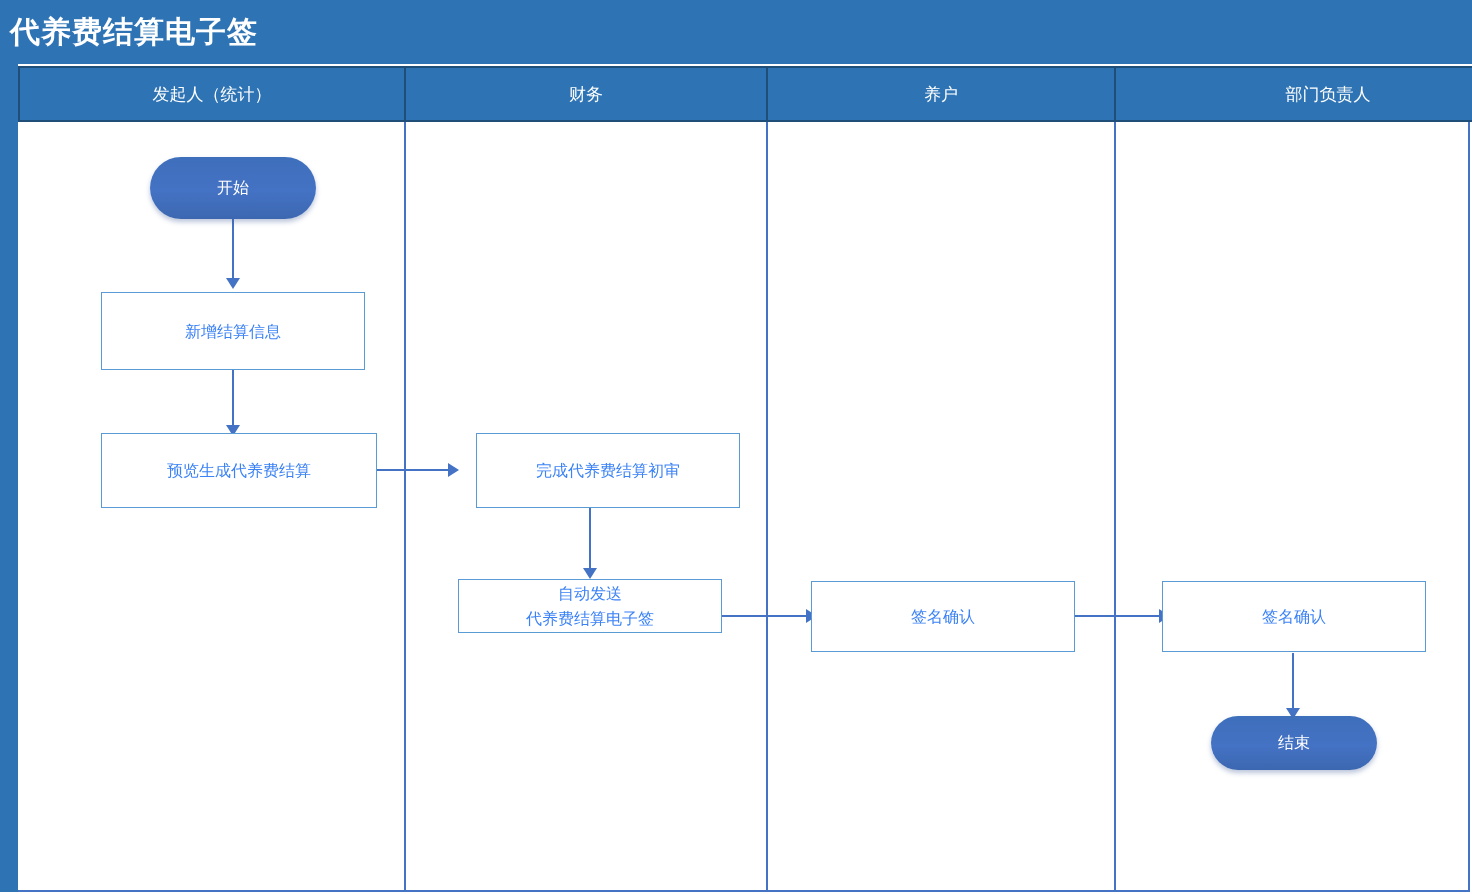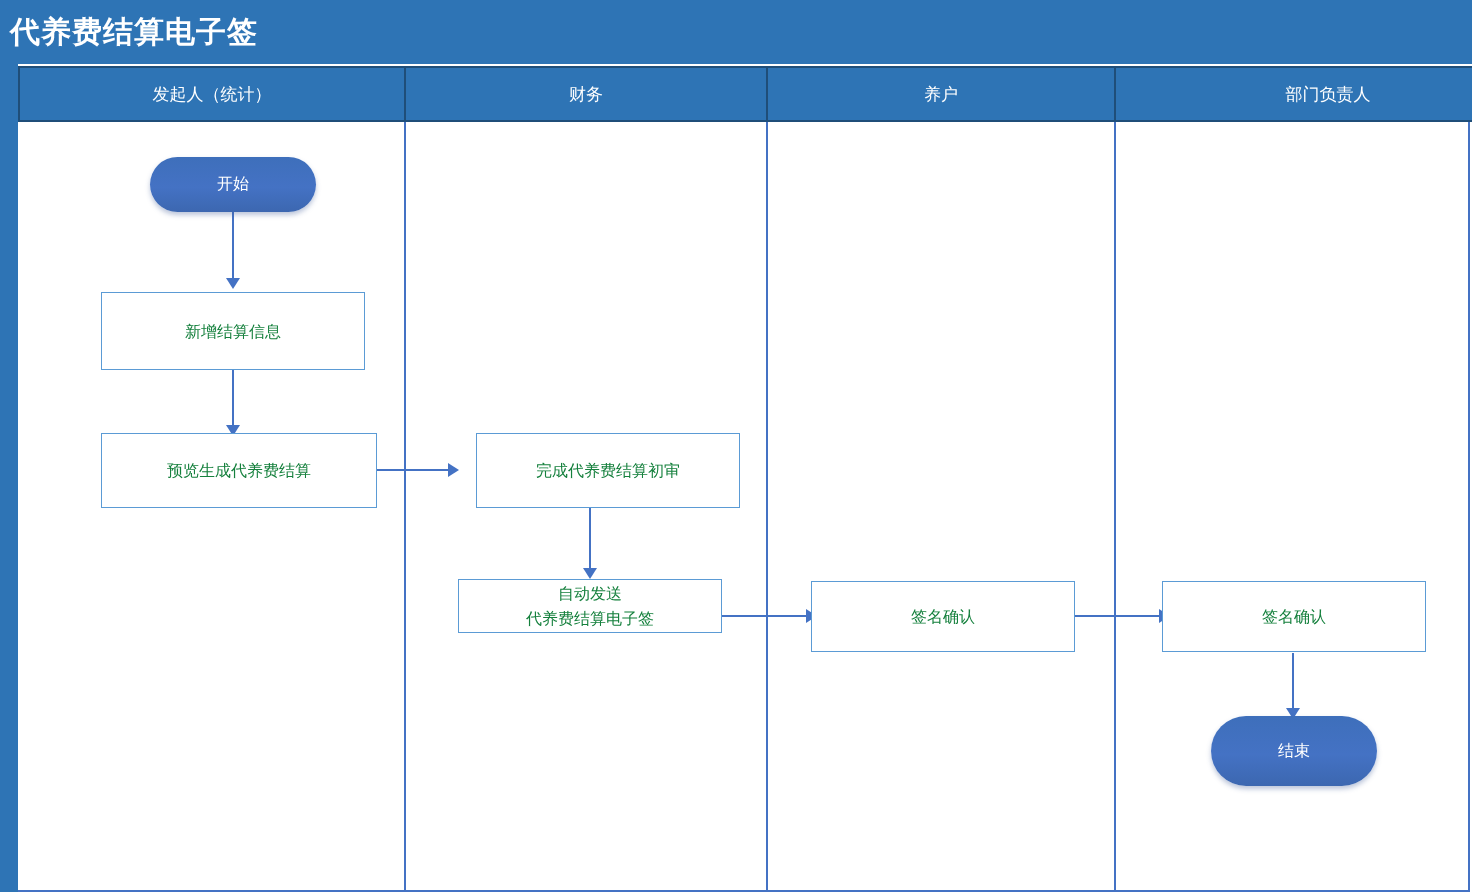--- a/index.html
+++ b/index.html
@@ -96,21 +96,21 @@
     background: #ffffff;
     border: 1.5px solid #5B9BD5;
     box-sizing: border-box;
     display: flex;
     align-items: center;
     justify-content: center;
     text-align: center;
   }
   .node-box .node-label {
     font-size: 16px;
-    color: #15803d;
+    color: #3b82f6;
     line-height: 25px;
     white-space: pre-line;
   }
 
   .node-pill {
     position: absolute;
     border-radius: 999px;
     background: linear-gradient(180deg, #3E6FBB 0%, #4472C4 55%, #3C67B0 100%);
     box-shadow: 0 3px 5px rgba(60, 90, 150, 0.35);
     display: flex;
@@ -191,21 +191,21 @@
 
   <div class="conn conn-h" style="left:722px; top:615px; width:90px;"></div>
   <div class="arrow-right" style="left:806px; top:609px;"></div>
 
   <div class="conn conn-h" style="left:1075px; top:615px; width:90px;"></div>
   <div class="arrow-right" style="left:1159px; top:609px;"></div>
 
   <div class="conn conn-v" style="left:1292px; top:653px; height:62px;"></div>
   <div class="arrow-down" style="left:1286px; top:708px;"></div>
 
-  <div class="node-pill" style="left:150px; top:157px; width:166px; height:55px;">
+  <div class="node-pill" style="left:150px; top:157px; width:166px; height:62px;">
     <span class="node-label">开始</span>
   </div>
 
   <div class="node-box" style="left:101px; top:292px; width:264px; height:78px;">
     <span class="node-label">新增结算信息</span>
   </div>
 
   <div class="node-box" style="left:101px; top:433px; width:276px; height:75px;">
     <span class="node-label">预览生成代养费结算</span>
   </div>
@@ -220,17 +220,17 @@
   </div>
 
   <div class="node-box" style="left:811px; top:581px; width:264px; height:71px;">
     <span class="node-label">签名确认</span>
   </div>
 
   <div class="node-box" style="left:1162px; top:581px; width:264px; height:71px;">
     <span class="node-label">签名确认</span>
   </div>
 
-  <div class="node-pill" style="left:1211px; top:716px; width:166px; height:70px;">
+  <div class="node-pill" style="left:1211px; top:716px; width:166px; height:54px;">
     <span class="node-label">结束</span>
   </div>
 
 </div>
 
 </body></html>

